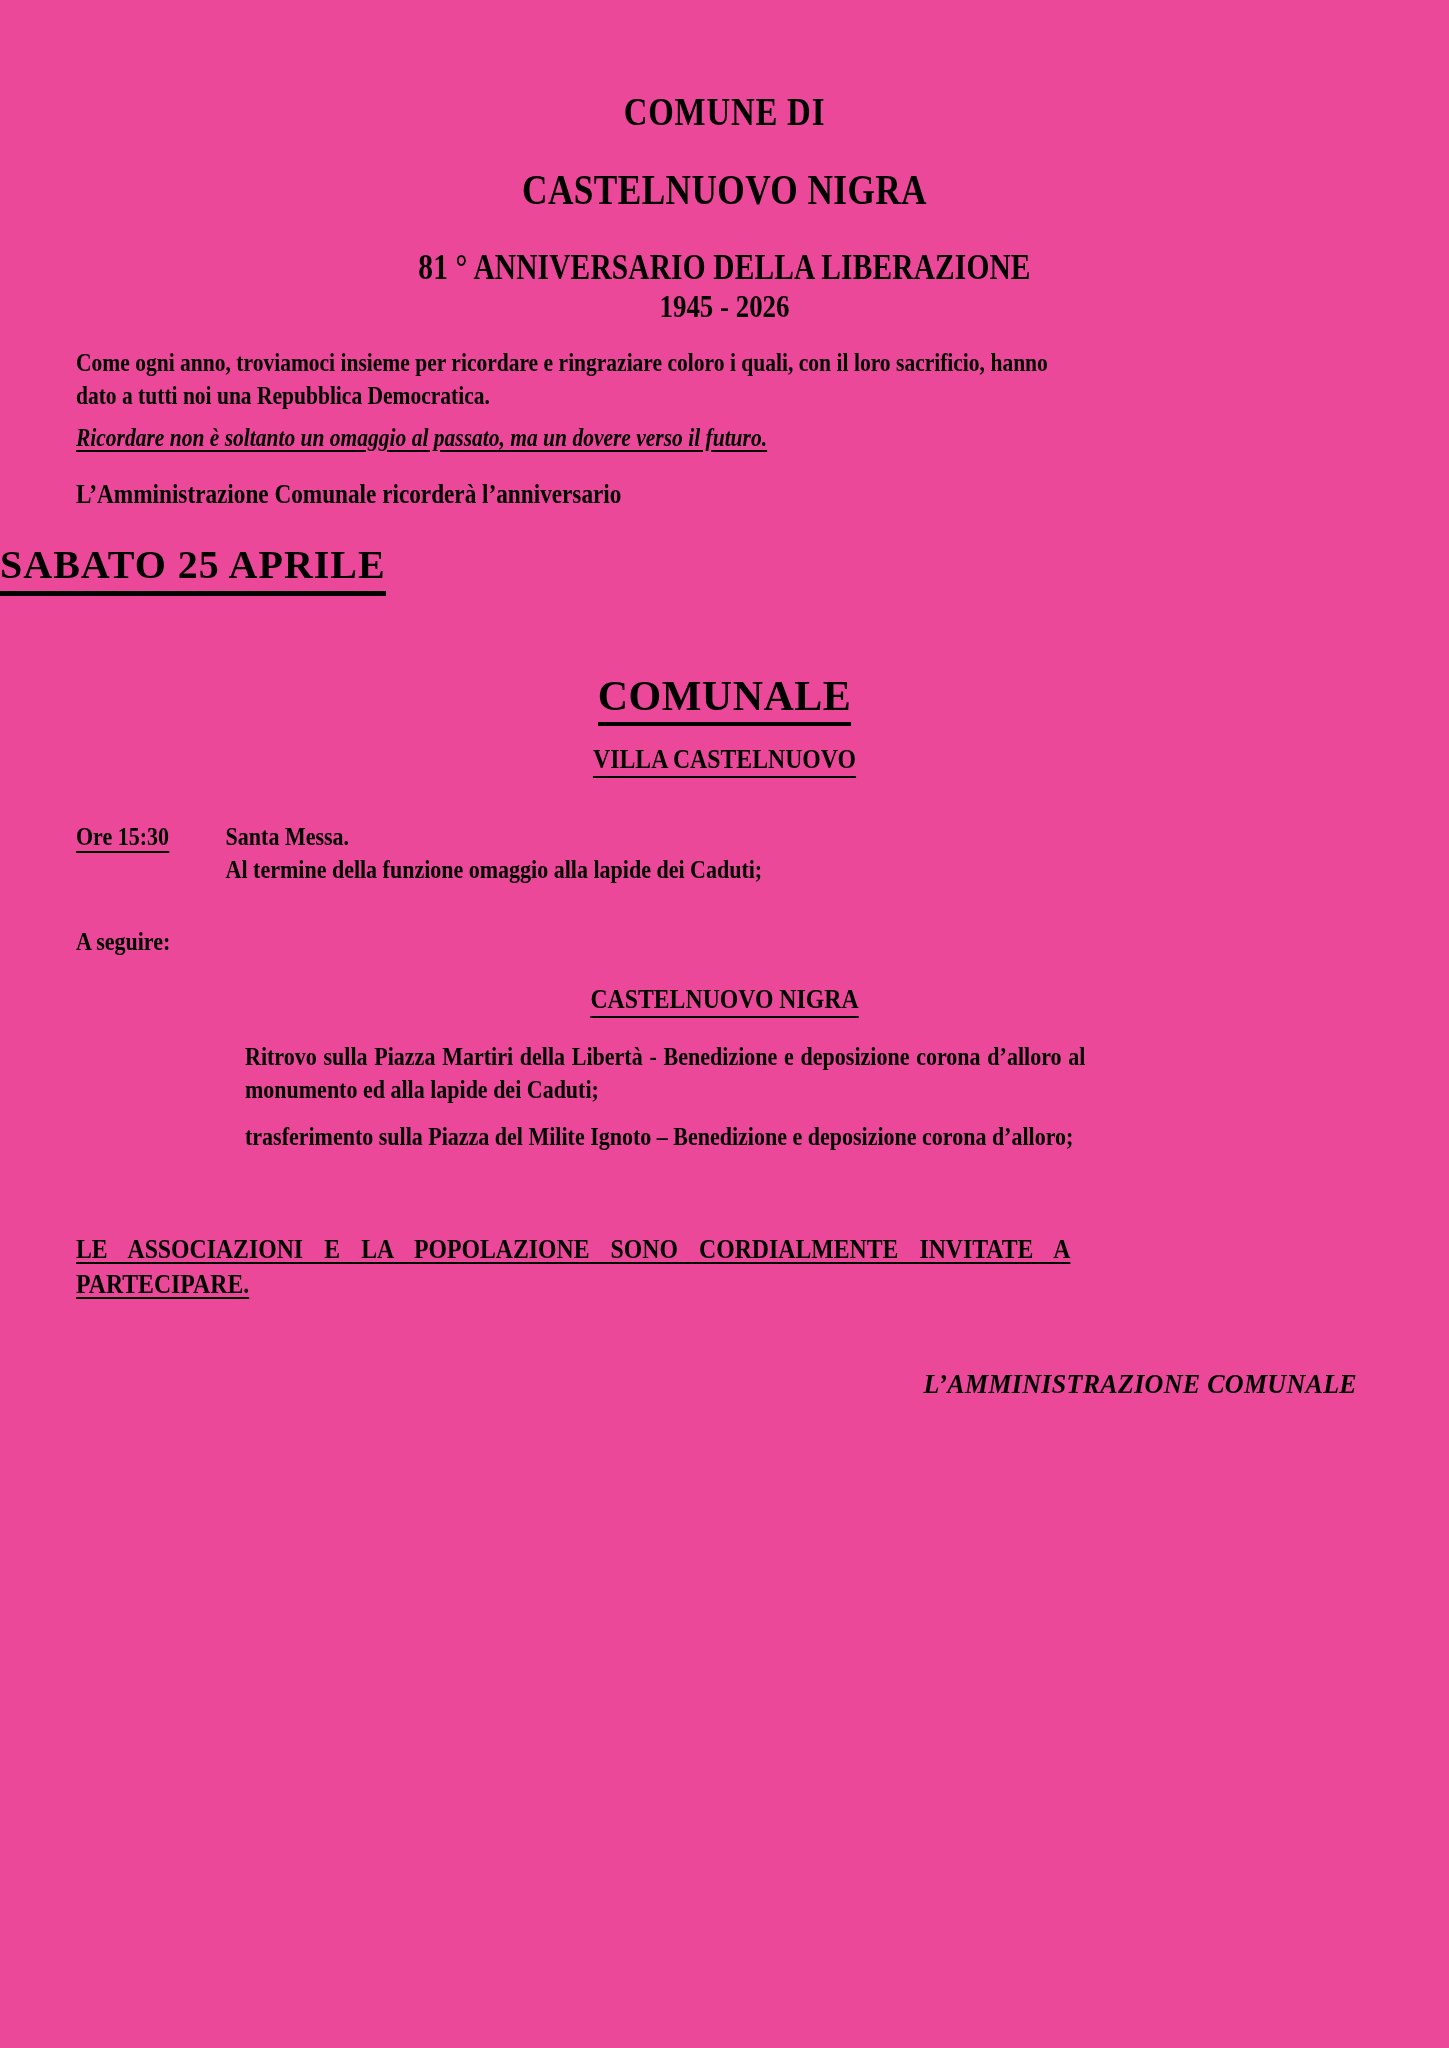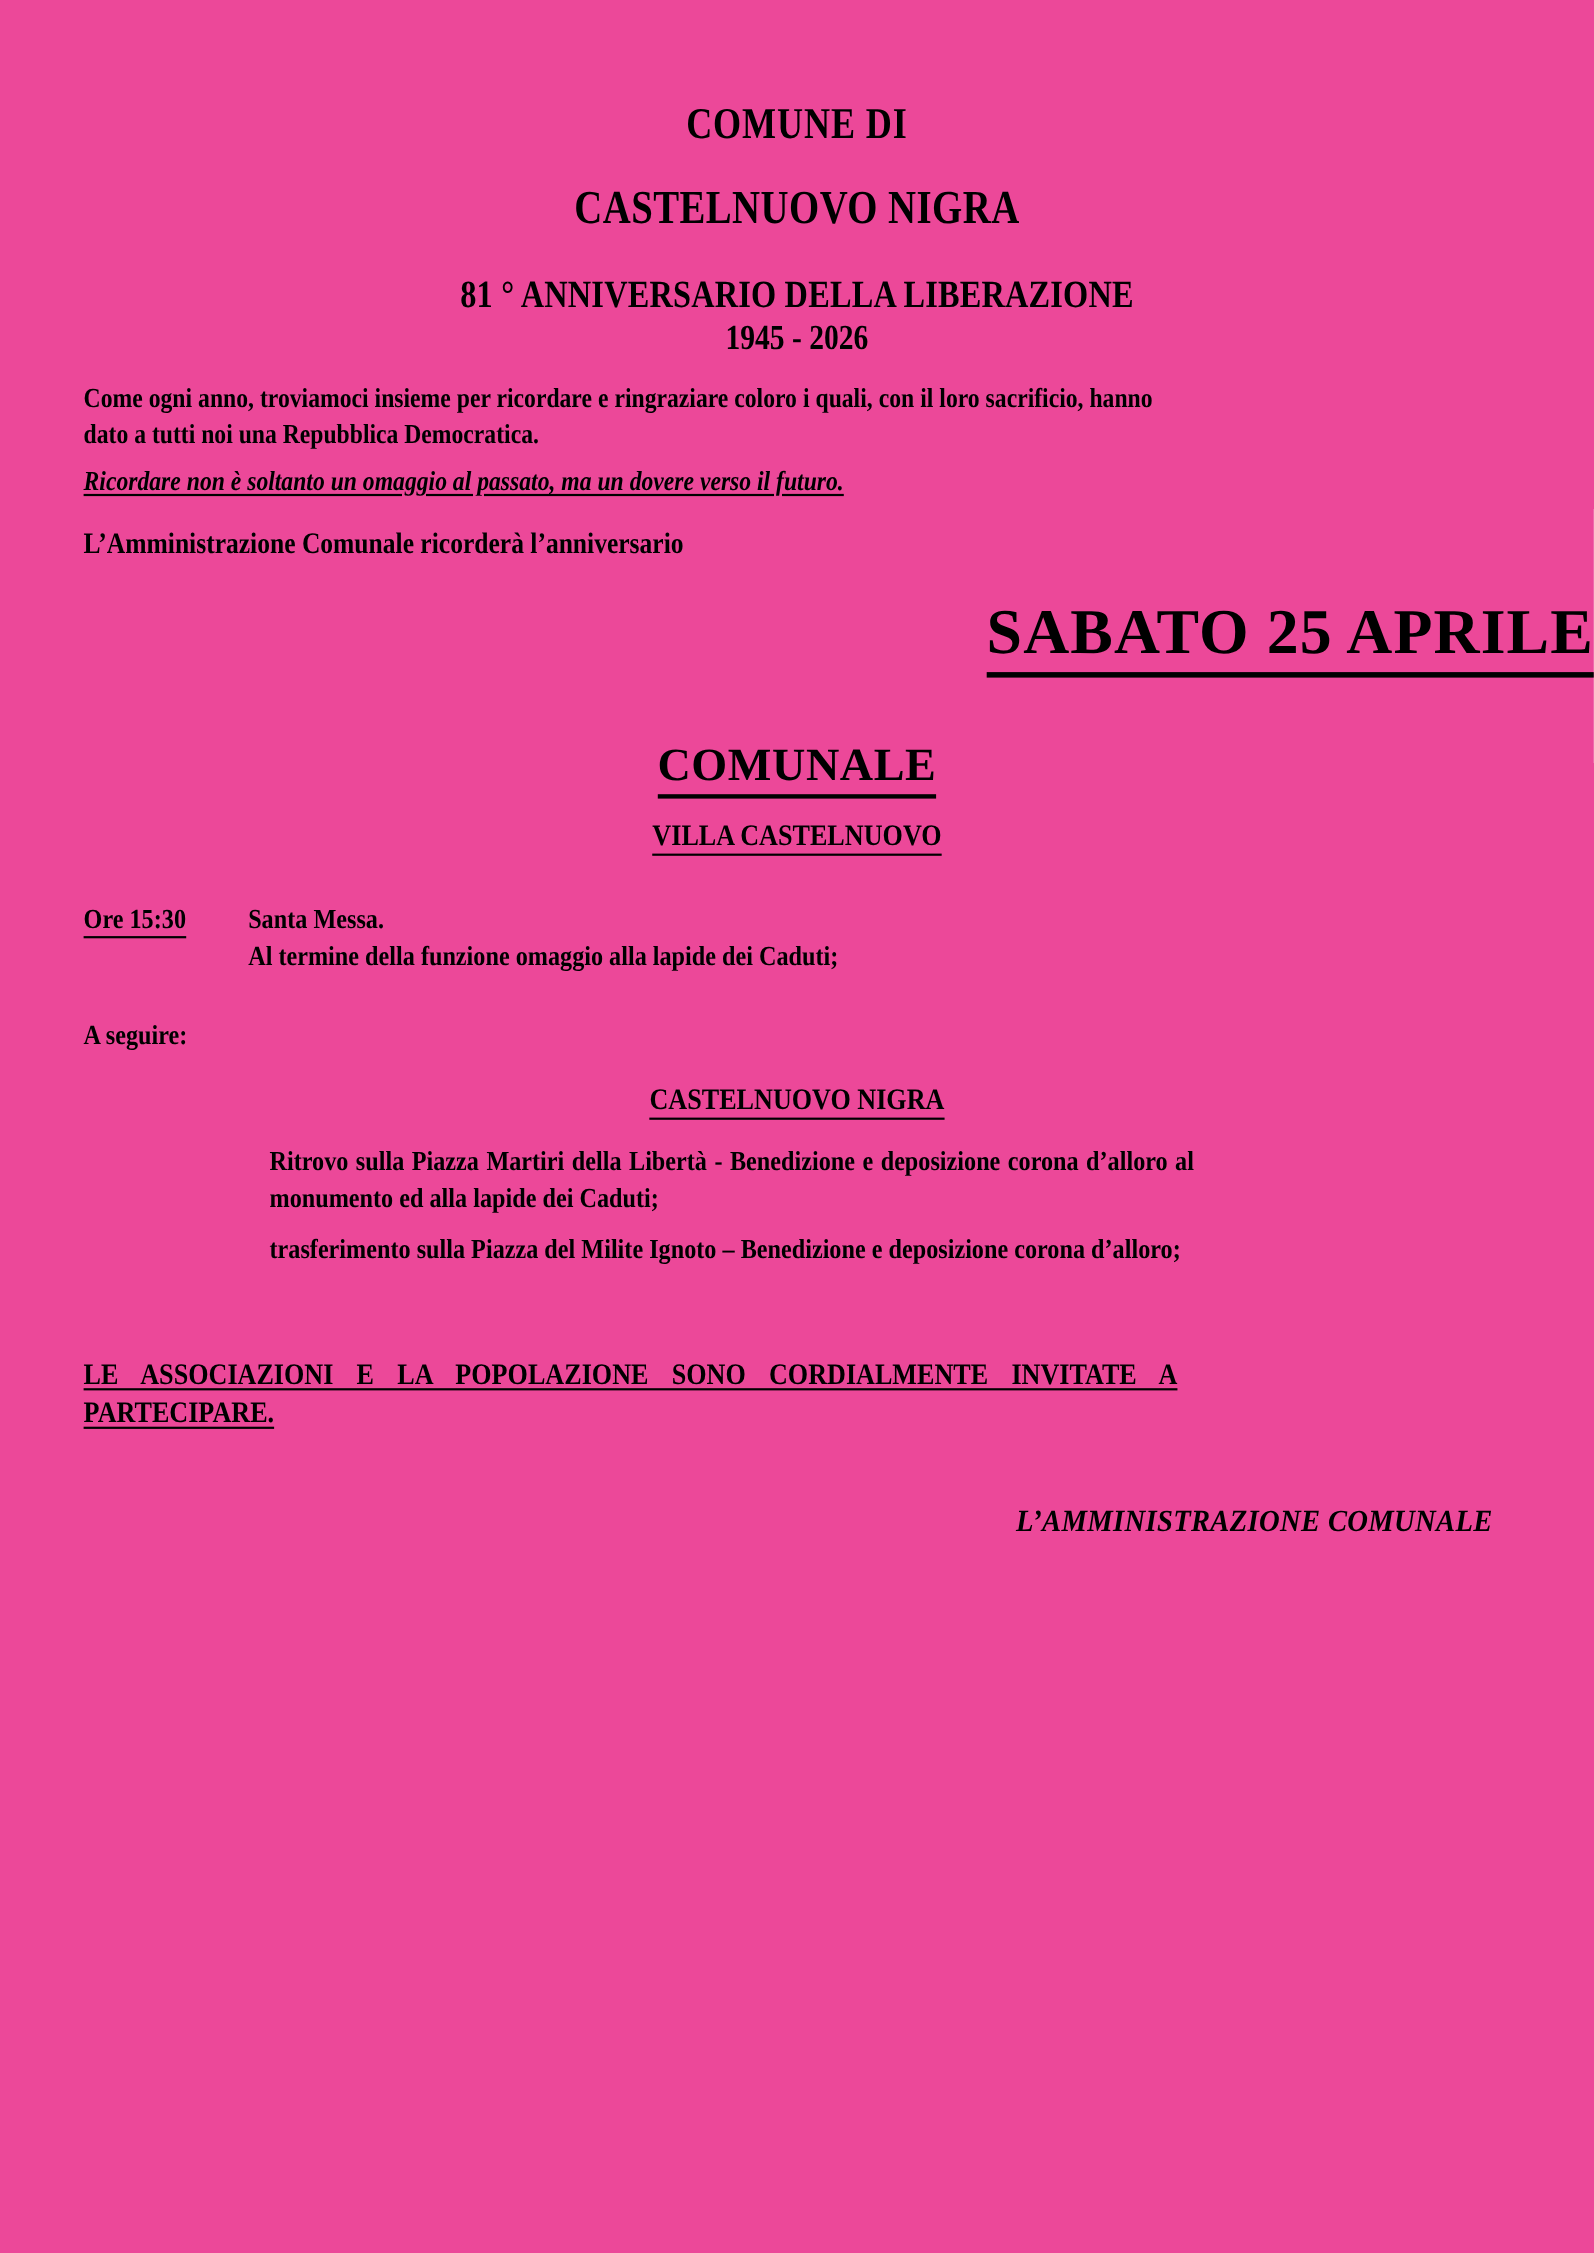--- a/index.html
+++ b/index.html
@@ -127,23 +127,23 @@
     top: 477px;
     width: 1130px;
     font-size: 27px;
     text-align: left;
   }
 
   .big-date {
     position: absolute;
     left: 0; right: 0;
     top: 541px;
-    text-align: right;
-    font-weight: bold;
-    font-size: 58px;
+    text-align: left;
+    font-weight: bold;
+    font-size: 40px;
     letter-spacing: 1px;
   }
   .big-date span.u {
     border-bottom: 5px solid #000;
     padding-bottom: 4px;
   }
 
   .programma {
     position: absolute;
     left: 0; right: 0;

